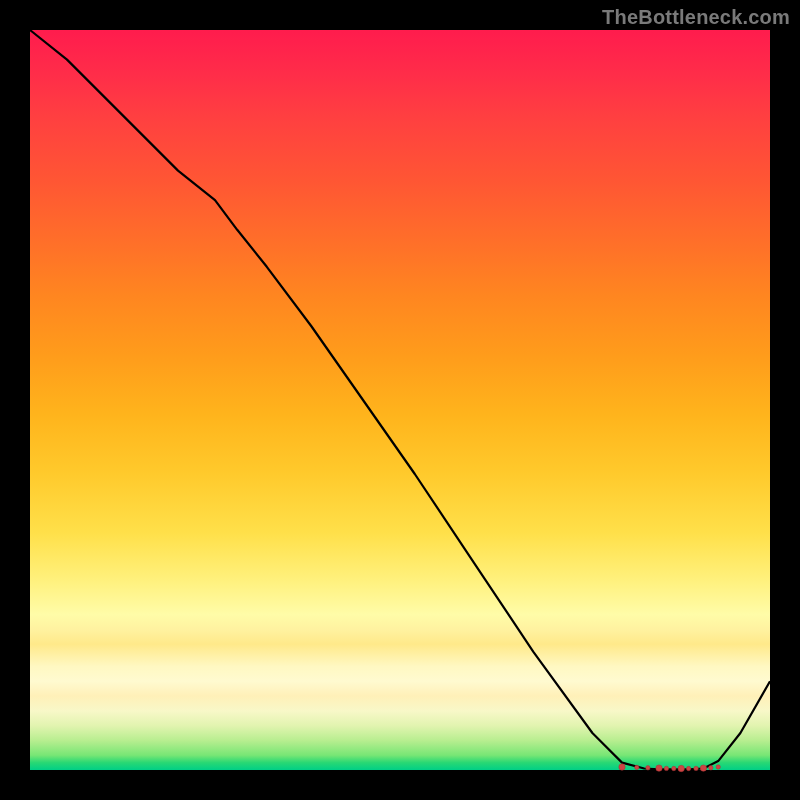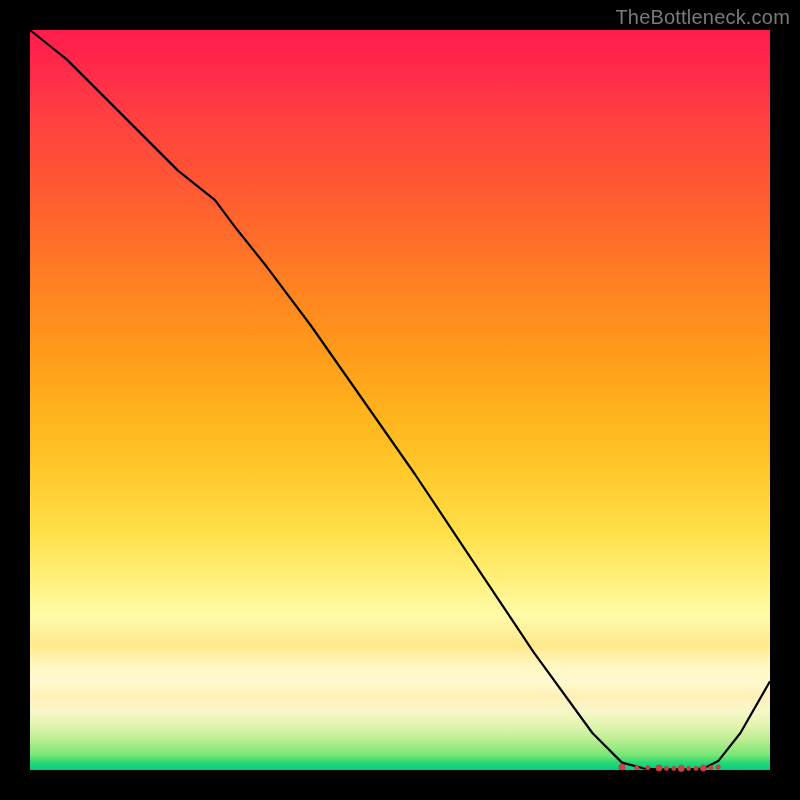--- a/index.html
+++ b/index.html
@@ -16,21 +16,21 @@
     width: 800px;
     height: 800px;
     background: #000;
   }
   .watermark {
     position: absolute;
     top: 6px;
     right: 10px;
     color: #7a7a7a;
     font-size: 20px;
-    font-weight: 400;
+    font-weight: 700;
     letter-spacing: 0.2px;
     user-select: none;
   }
   
   .plot {
     position: absolute;
     left: 30px;
     top: 30px;
     width: 740px;
     height: 740px;

